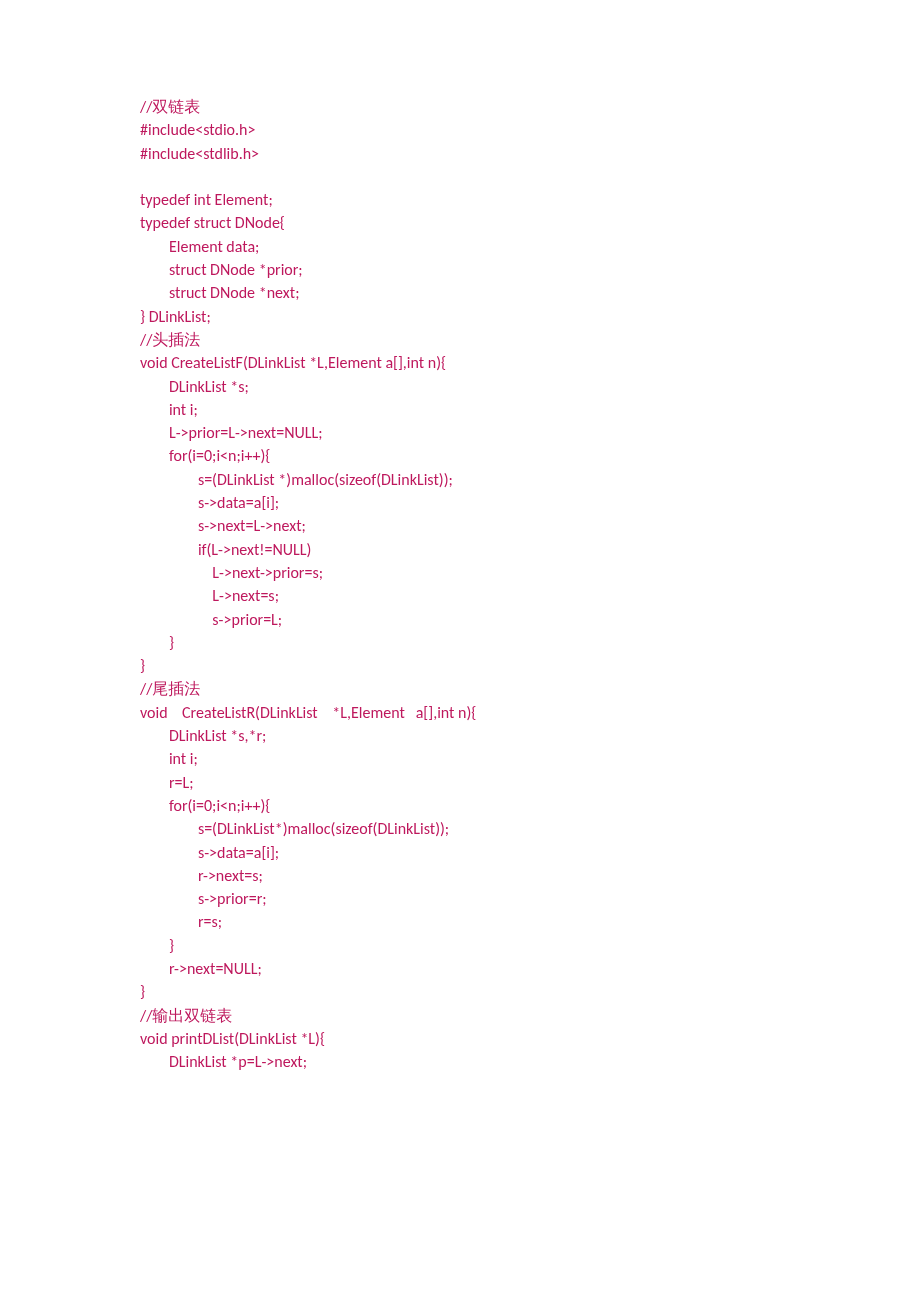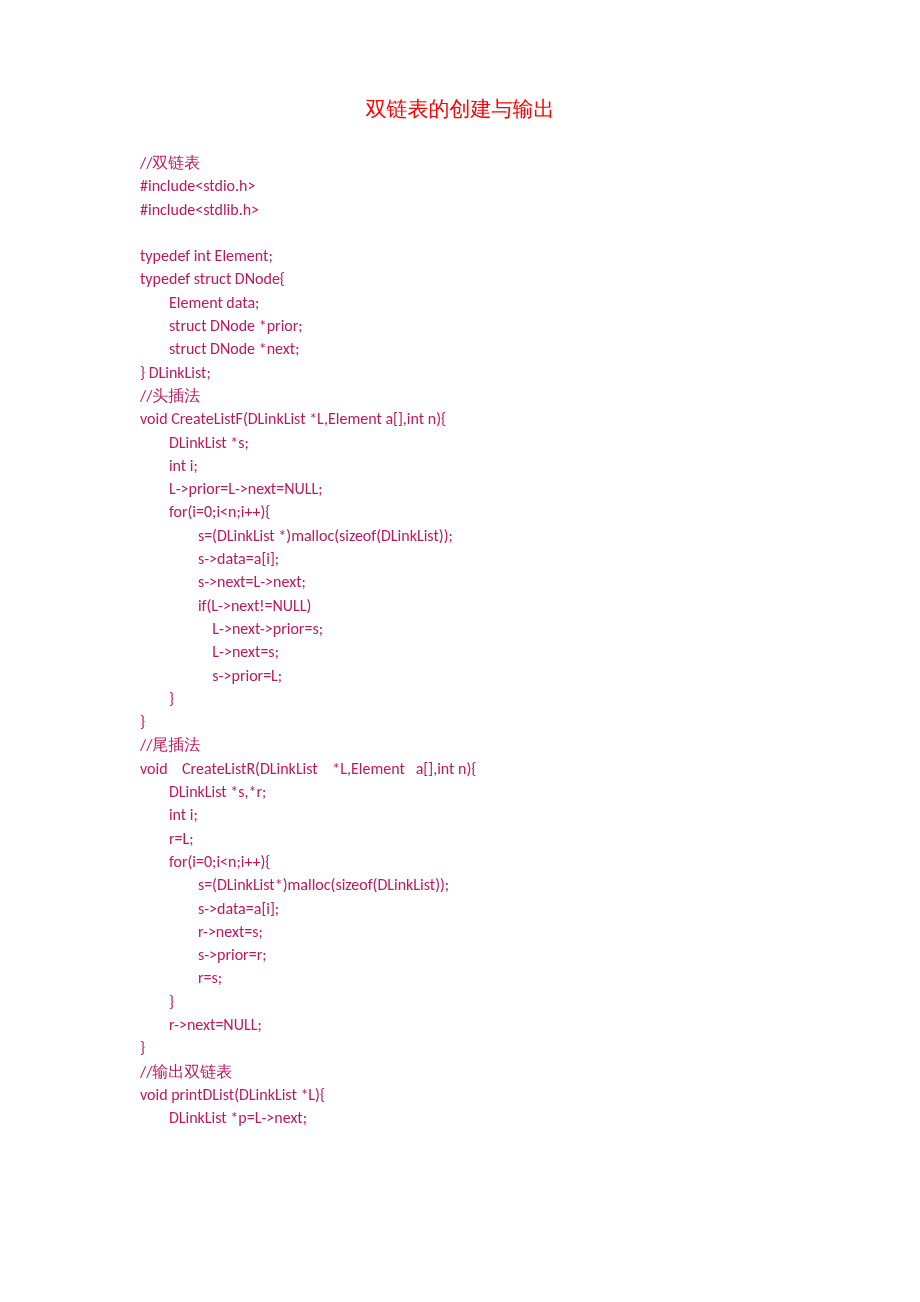--- a/index.html
+++ b/index.html
@@ -26,21 +26,20 @@
     line-height: 23.3px;
     white-space: pre;
     font-family: Calibri, "Microsoft YaHei", "SimSun", Arial, sans-serif;
     color: #be185d;
   }
 </style>
 </head>
 <body>
 
 <div class="page">
-  <h1 class="title">双链表的创建与输出</h1>
   <div class="code">//双链表
 #include&lt;stdio.h&gt;
 #include&lt;stdlib.h&gt;
 
 typedef int Element;
 typedef struct DNode{
         Element data;
         struct DNode *prior;
         struct DNode *next;
 } DLinkList;

